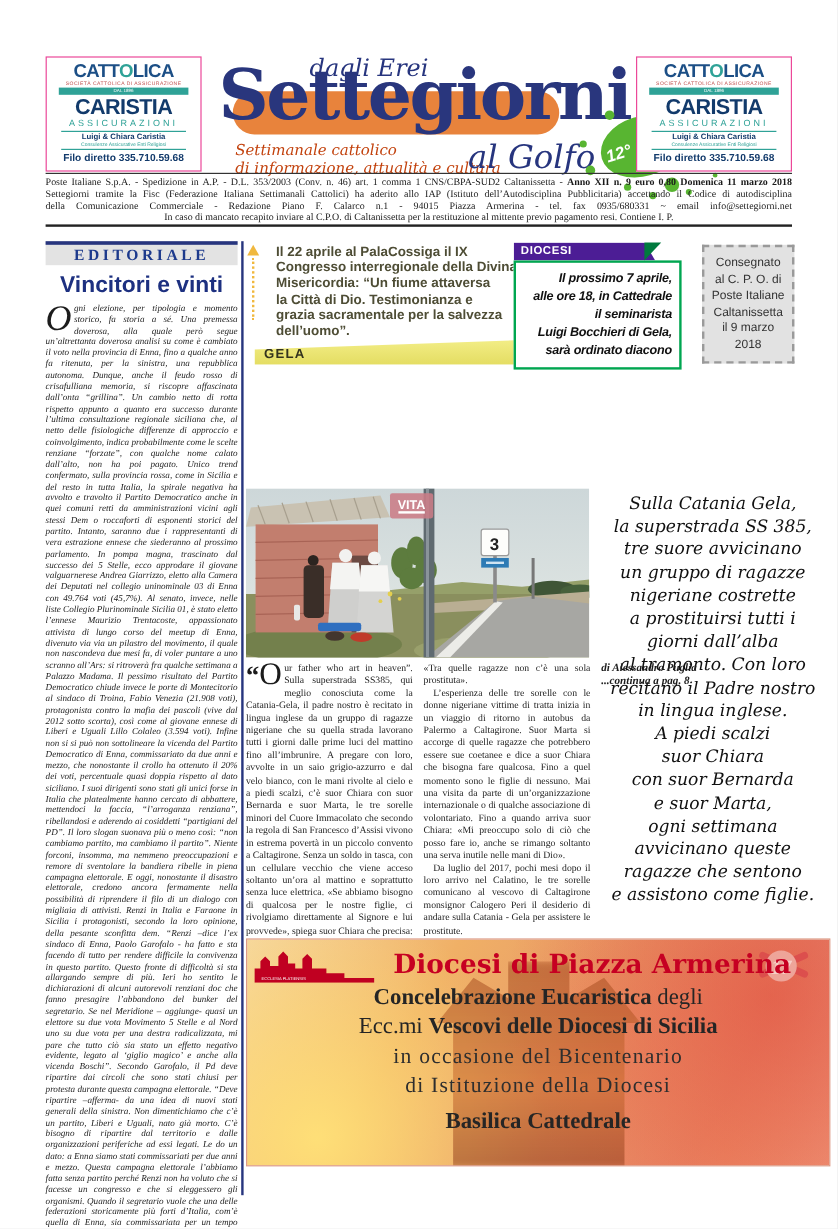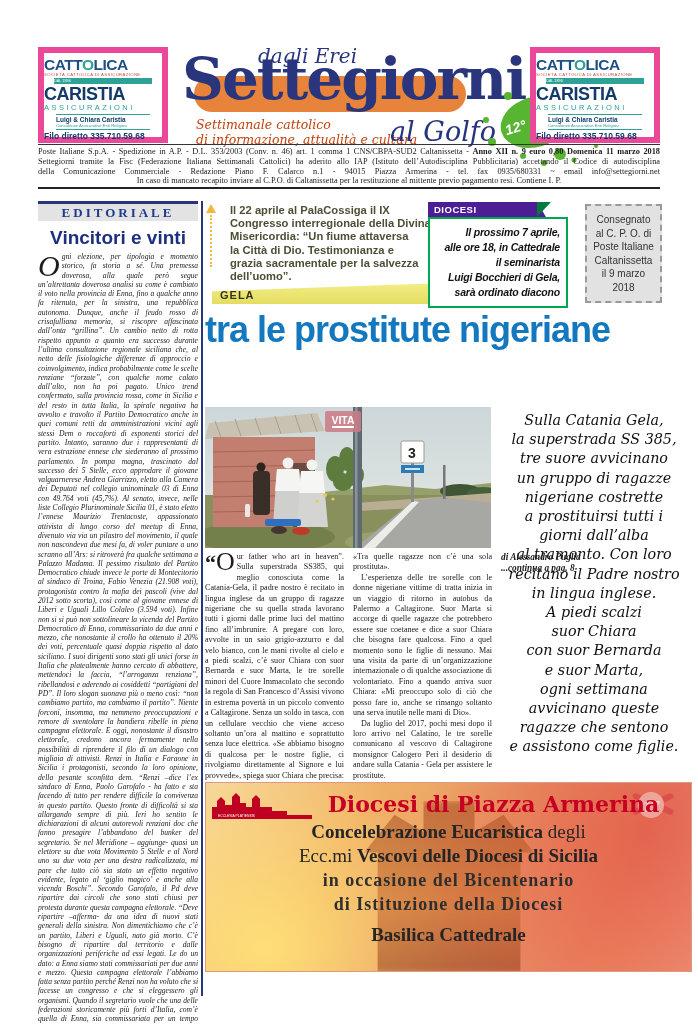--- a/index.html
+++ b/index.html
@@ -1,21 +1,21 @@
 <!DOCTYPE html>
 <html><head>
 <meta charset="utf-8">
 <style>
   html,body{margin:0;padding:0;background:#e9e9e9;}
   .page{position:relative;width:698px;height:1024px;margin:0 auto;background:#fff;overflow:hidden;
         font-family:"Liberation Serif",serif;color:#1a1a1a;}
 
   
-  .ins-ad{position:absolute;top:47px;width:130px;height:96px;border:6px solid #ec4899;background:#fff;
-          box-sizing:border-box;font-family:"Liberation Sans",sans-serif;padding-top:4px;}
+  .ins-ad{position:absolute;top:47px;width:130px;height:96px;border:1px solid #ec4899;background:#fff;
+          box-sizing:border-box;text-align:center;font-family:"Liberation Sans",sans-serif;padding-top:4px;}
   .ins-ad.left{left:38px}.ins-ad.right{left:530px}
   .ins-brand{font-weight:bold;font-size:15.5px;color:#1c4f86;letter-spacing:-.5px;line-height:15px;}
   .ins-brand .o{color:#2fa297;}
   .ins-brand-sub{font-size:4.2px;color:#c0504d;letter-spacing:.4px;line-height:5px;}
   .ins-band{background:#2fa297;color:#fff;font-size:3.8px;height:6px;line-height:6px;margin:1px 10px;}
   .ins-agency{font-weight:bold;font-size:18px;color:#123a6b;line-height:18px;letter-spacing:-.5px;}
   .ins-agency-sub{font-size:7.5px;color:#2fa297;letter-spacing:2.5px;line-height:9px;}
   .ins-agents{border-top:1px solid #2fa297;border-bottom:1px solid #2fa297;margin:2px 12px 1px;padding:1px 0;}
   .ins-agents-name{font-size:6.5px;font-weight:bold;color:#123a6b;line-height:7px;}
   .ins-agents-sub{font-size:4.2px;color:#2fa297;line-height:5px;}
@@ -106,21 +106,21 @@
               linear-gradient(120deg,#f6d79e 0%,#f0b066 30%,#e89a68 55%,#e58a71 80%,#ef9f8a 100%);}
   .cathedral{position:absolute;left:158px;top:18px;width:170px;height:172px;filter:blur(3px);opacity:.55;
              background:linear-gradient(180deg,#a34a20,#c86a2e 60%,#8f3d1c);
              clip-path:polygon(8% 100%,8% 30%,0 30%,18% 8%,35% 18%,35% 0,50% 0,65% 0,65% 18%,82% 8%,100% 30%,92% 30%,92% 100%);}
   .ecclesia-logo{position:absolute;left:6px;top:6px;width:100px;height:30px;}
   .event-title{position:relative;margin:7px 6px 2px 96px;font-family:"DejaVu Serif",serif;font-weight:bold;
                font-size:22px;line-height:28px;color:#c60022;}
   .event-lines{position:relative;font-family:"Liberation Serif",serif;color:#252525;}
   .ev-l{font-size:19px;line-height:24px;}
   .ev-l .b{font-weight:bold;}
-  .ev-light{font-size:18px;line-height:24px;letter-spacing:1px;color:#2e2e2e;font-weight:bold;}
+  .ev-light{font-size:18px;line-height:24px;letter-spacing:1px;color:#2e2e2e;}
   .ev-gap{height:7px;}
   .badge17{position:absolute;right:8px;top:0;width:60px;height:46px;opacity:.85;}
 </style>
 </head>
 <body>
 
 <div class="page">
 
   <div class="ins-ad left">
     <div class="ins-brand"><span>CATT</span><span class="o">O</span><span>LICA</span></div>
@@ -216,21 +216,20 @@
   </div>
 
   <div class="delivery">Consegnato
 al C. P. O. di
 Poste Italiane
 Caltanissetta
 il 9 marzo
 2018</div>
 
   <div class="headline">
-    <div>tra le prostitute nigeriane</div>
   </div>
 
   <div class="photo">
     <svg width="286" height="141" viewBox="0 0 286 141">
       <defs>
         <linearGradient id="sky" x1="0" y1="0" x2="0" y2="1">
           <stop offset="0" stop-color="#cdd7d9"></stop>
             <stop offset="1" stop-color="#e4e9e5"></stop>
         </linearGradient>
       </defs>

